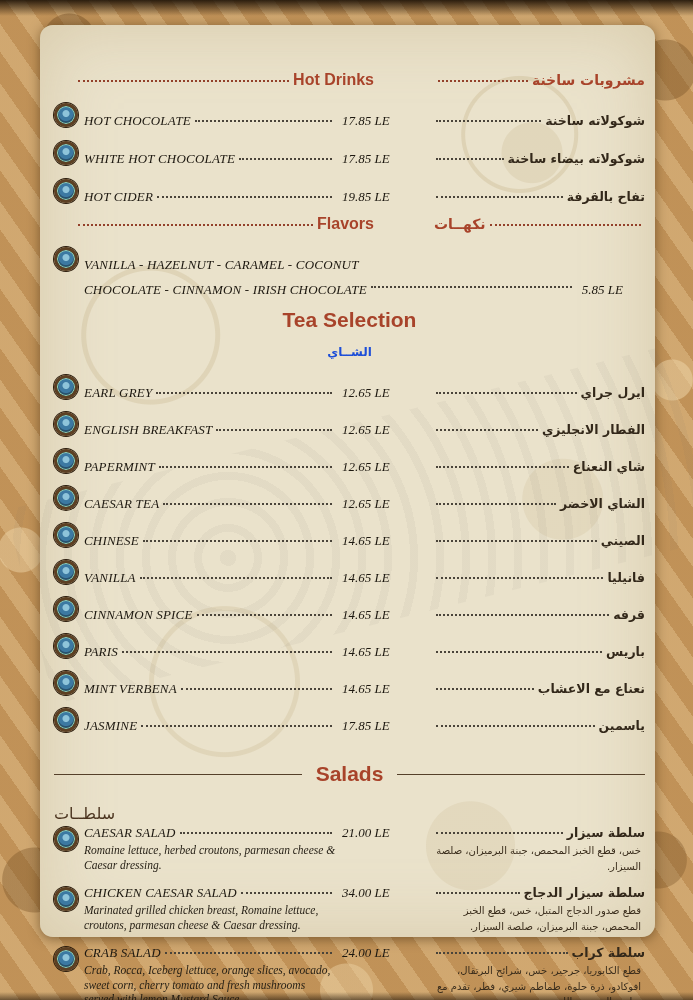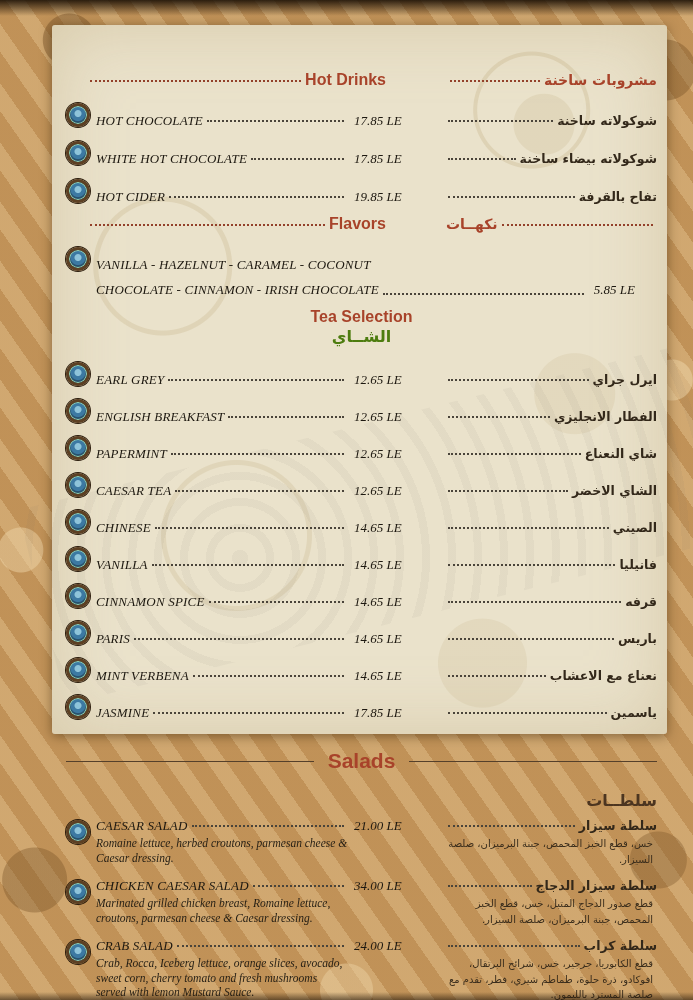--- a/index.html
+++ b/index.html
@@ -15,22 +15,22 @@
       radial-gradient(circle at 5% 88%, rgba(120,82,38,.38) 0 32px, transparent 33px),
       radial-gradient(circle at 95% 86%, rgba(120,82,38,.35) 0 28px, transparent 29px),
       radial-gradient(circle at 50% 99%, rgba(236,210,164,.45) 0 26px, transparent 27px),
       repeating-linear-gradient(55deg, rgba(228,199,150,.35) 0 16px, rgba(178,132,76,.28) 16px 34px);
   }
   .top-shade{position:absolute;top:0;left:0;right:0;height:16px;
     background:linear-gradient(180deg, rgba(28,17,6,.9), rgba(28,17,6,0));z-index:3;}
   .bottom-shade{position:absolute;bottom:0;left:0;right:0;height:8px;
     background:linear-gradient(0deg, rgba(28,17,6,.55), rgba(28,17,6,0));z-index:3;}
 
-  .panel{position:absolute;left:52px;top:25px;width:615px;height:709px;
-    background:#eae2cb;border-radius:3px;z-index:2;
+  .panel{position:absolute;left:40px;top:25px;width:615px;height:912px;
+    background:#eae2cb;border-radius:13px;z-index:2;
     box-shadow:0 2px 12px rgba(52,32,6,.5), inset 0 0 70px rgba(188,165,118,.4);}
   .panel::before{content:"";position:absolute;inset:0;pointer-events:none;opacity:.55;
     background:
       radial-gradient(circle at 78% 12%, rgba(189,168,122,.0) 0 54px, rgba(189,168,122,.5) 55px 58px, transparent 59px),
       radial-gradient(circle at 80% 14%, rgba(189,168,122,.35) 0 30px, transparent 31px),
       radial-gradient(circle at 18% 34%, rgba(189,168,122,.0) 0 64px, rgba(189,168,122,.45) 65px 69px, transparent 70px),
       radial-gradient(circle at 85% 52%, rgba(189,168,122,.30) 0 40px, transparent 41px),
       radial-gradient(circle at 30% 72%, rgba(189,168,122,.0) 0 70px, rgba(189,168,122,.4) 71px 75px, transparent 76px),
       radial-gradient(circle at 70% 90%, rgba(189,168,122,.3) 0 44px, transparent 45px);}
   .panel::after{content:"";position:absolute;left:-20px;top:400px;width:680px;height:200px;
@@ -60,30 +60,30 @@
 
   
   .hdr-row{display:flex;align-items:baseline;margin:2px 0 12px;}
   .hdr-left{display:flex;align-items:baseline;flex:0 0 300px;margin-left:20px;}
   .hdr-gap{flex:0 0 60px;}
   .hdr-right{display:flex;align-items:baseline;flex:1 1 auto;}
   .hdr-en{font-family:"Liberation Sans",sans-serif;font-weight:700;font-size:16px;color:#a8432a;white-space:nowrap;}
   .hdr-ar{font-family:"DejaVu Sans",sans-serif;font-weight:700;font-size:14px;color:#a8432a;white-space:nowrap;direction:rtl;}
 
   .flavor-line1{display:grid;grid-template-columns:30px 1fr;align-items:baseline;margin-bottom:9px;}
-  .flavor-line2{display:flex;align-items:flex-end;margin:4px 22px 6px 30px;}
+  .flavor-line2{display:flex;align-items:center;margin:4px 22px 6px 30px;}
 
   .center-title{text-align:center;margin:10px 0 14px;}
-  .center-title .t-en{font-family:"Liberation Sans",sans-serif;font-weight:700;font-size:16px;color:#a8432a;}
-  .center-title .t-ar{font-family:"DejaVu Sans",sans-serif;font-weight:700;font-size:16px;color:#4d7c0f;margin-top:1px;direction:rtl;}
+  .center-title .t-en{font-family:"Liberation Sans",sans-serif;font-weight:700;font-size:21px;color:#a8432a;}
+  .center-title .t-ar{font-family:"DejaVu Sans",sans-serif;font-weight:700;font-size:12px;color:#1d4ed8;margin-top:13px;direction:rtl;}
 
   .rule-title{display:flex;align-items:center;margin:12px 0 2px;}
   .rule{flex:1 1 auto;border-top:1.5px solid #55402a;}
   .rule-title .t-en{font-family:"Liberation Sans",sans-serif;font-weight:700;font-size:21px;color:#a8432a;margin:16px 14px;}
-  .sub-ar{text-align:right;font-family:"DejaVu Sans",sans-serif;font-weight:700;font-size:16px;color:#4c3520;margin-bottom:8px;direction:rtl;}
+  .sub-ar{text-align:left;font-family:"DejaVu Sans",sans-serif;font-weight:400;font-size:16px;color:#4c3520;margin-bottom:2px;direction:rtl;}
 
   .tea .irow{margin-bottom:9px;}
 </style>
 </head>
 <body>
 
 <div class="top-shade"></div>
 <div class="bottom-shade"></div>
 
 <div class="panel">

